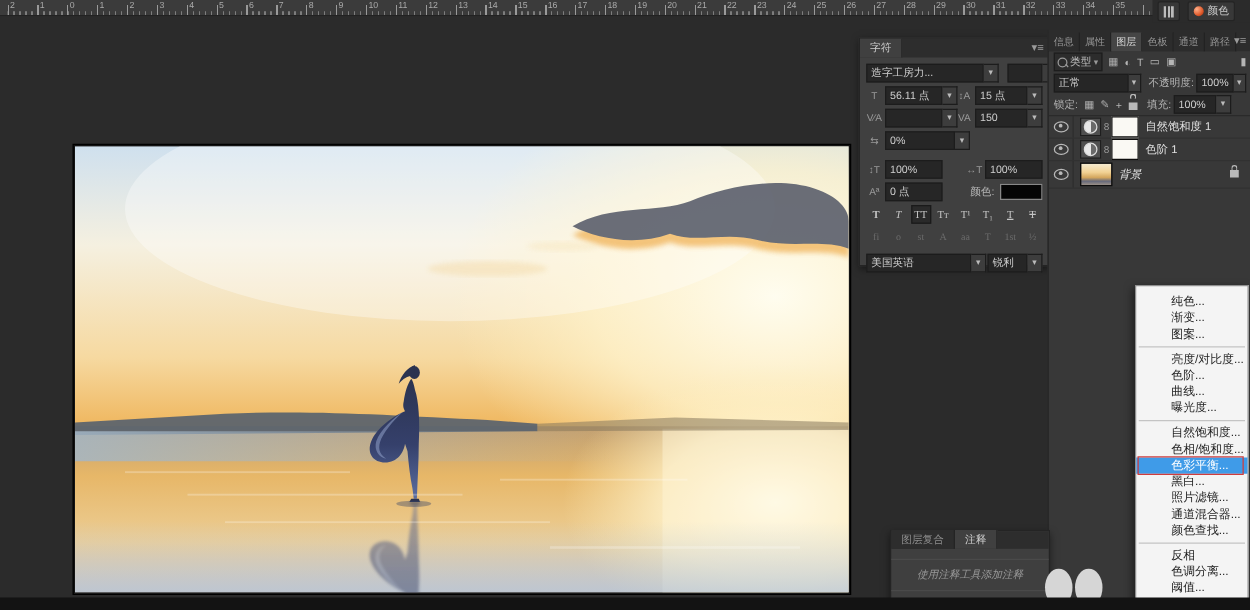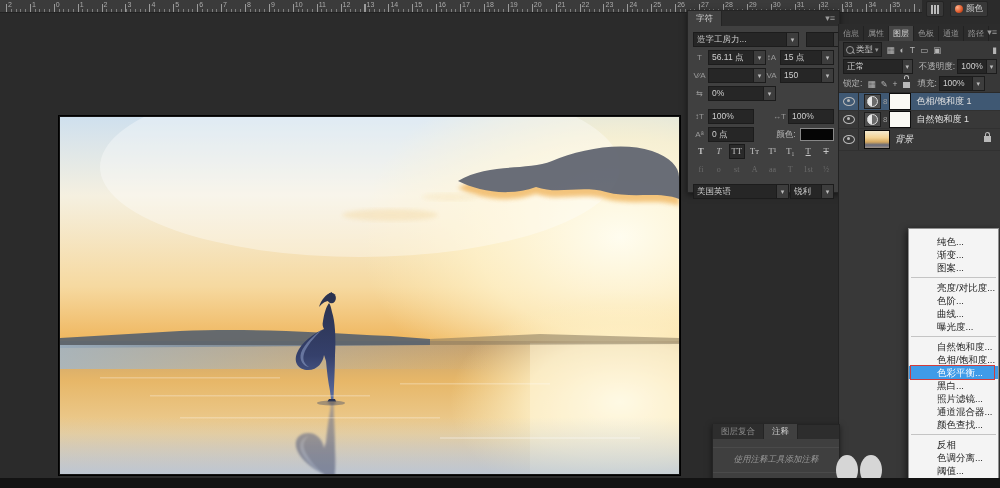--- a/index.html
+++ b/index.html
@@ -21,21 +21,21 @@
     background:radial-gradient(circle at 30% 30%,#ffb08a,#e05a2b 60%,#8a2708);}
   
   .canvas{position:absolute;left:59px;top:116px;width:619px;height:357px;border:1px solid #141414;box-shadow:0 0 0 1px #000;}
   .canvas svg{display:block;}
   .bottomstrip{position:absolute;left:0;top:478px;width:1000px;height:10px;background:#131313;}
   
   .fld{background:#262626;border:1px solid #1c1c1c;color:#cfcfcf;font-size:8.5px;height:13px;line-height:13px;padding:0 3px;display:inline-block;vertical-align:middle;overflow:hidden;white-space:nowrap;}
   .arr{background:#3d3d3d;border:1px solid #1c1c1c;border-left:none;color:#bbb;font-size:7px;height:13px;line-height:13px;width:11px;text-align:center;display:inline-block;vertical-align:middle;}
   .micon{color:#9a9a9a;font-size:8px;display:inline-block;vertical-align:middle;margin-right:2px;width:13px;text-align:center;}
   
-  .charpanel{position:absolute;left:687px;top:10px;width:151px;height:181px;background:#404040;border:1px solid #242424;box-shadow:0 2px 6px rgba(0,0,0,.5);}
+  .charpanel{position:absolute;left:687px;top:30px;width:151px;height:181px;background:#404040;border:1px solid #242424;box-shadow:0 2px 6px rgba(0,0,0,.5);}
   .ptabbar{height:15px;background:#2d2d2d;display:flex;align-items:flex-end;position:relative;}
   .ptab{background:#404040;color:#cfcfcf;font-size:8.5px;padding:2px 8px 1px;border-right:1px solid #242424;}
   .ptab.inactive{background:#2d2d2d;color:#8d8d8d;}
   .pmenu{position:absolute;right:4px;top:3px;color:#9a9a9a;font-size:9px;line-height:9px;}
   .cbody{padding:4px 5px 0;}
   .crow{margin-bottom:3px;white-space:nowrap;position:relative;height:15px;}
   .crow .right{position:absolute;right:0;top:0;}
   .stylebtns{display:flex;gap:2px;padding:1px 0 2px;}
   .sbtn{width:14px;height:13px;background:transparent;border:1px solid transparent;color:#c5c5c5;font-size:8.5px;line-height:13px;text-align:center;font-family:"Liberation Serif","DejaVu Serif",serif;}
   .sbtn.b{font-weight:bold}.sbtn.i{font-style:italic}
@@ -321,40 +321,40 @@
       <span class="fico">+</span>
       <span class="fico" style="position:relative">
           <span class="locksym" style="display:block;position:static;margin-top:3px"></span>
         </span>
       <span class="lbl" style="margin-left:8px">填充:</span>
       <span class="fld" style="width:26px;margin-left:2px">100%</span>
         <span class="arr">▾</span>
     </div>
     <div class="layers-list">
 
-    <div class="lrow adjustment selected">
+        <div class="lrow adjustment">
           <span class="eyebox">
             <span class="eye"></span>
           </span>
           <span class="adj"></span>
           <span class="linkchar"></span>
           <span class="mask"></span>
 
-          <span class="lname">色相/饱和度 1</span>
+          <span class="lname">自然饱和度 1</span>
 
         </div>
         <div class="lrow adjustment">
           <span class="eyebox">
             <span class="eye"></span>
           </span>
           <span class="adj"></span>
           <span class="linkchar"></span>
           <span class="mask"></span>
 
-          <span class="lname">自然饱和度 1</span>
+          <span class="lname">色阶 1</span>
 
         </div>
         <div class="lrow image bg">
           <span class="eyebox">
             <span class="eye"></span>
           </span>
 
           <span class="imgthumb"></span>
           <span class="lname">背景</span>
           <span class="locksym"></span>

